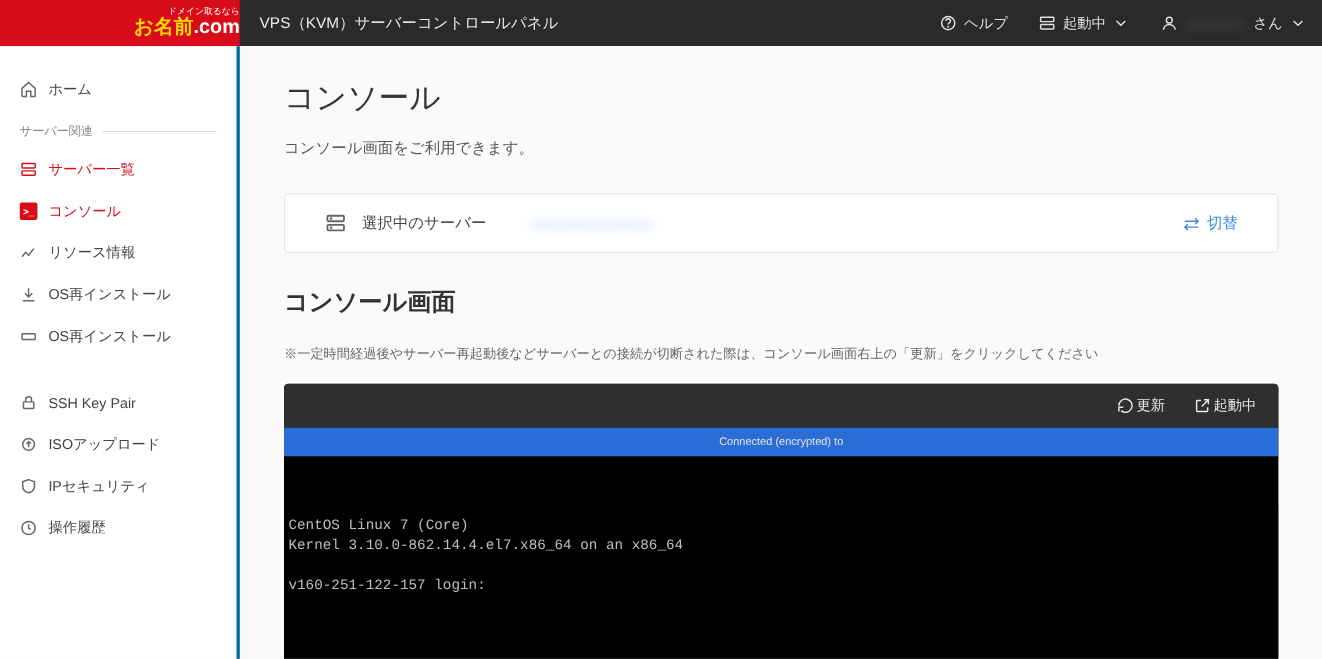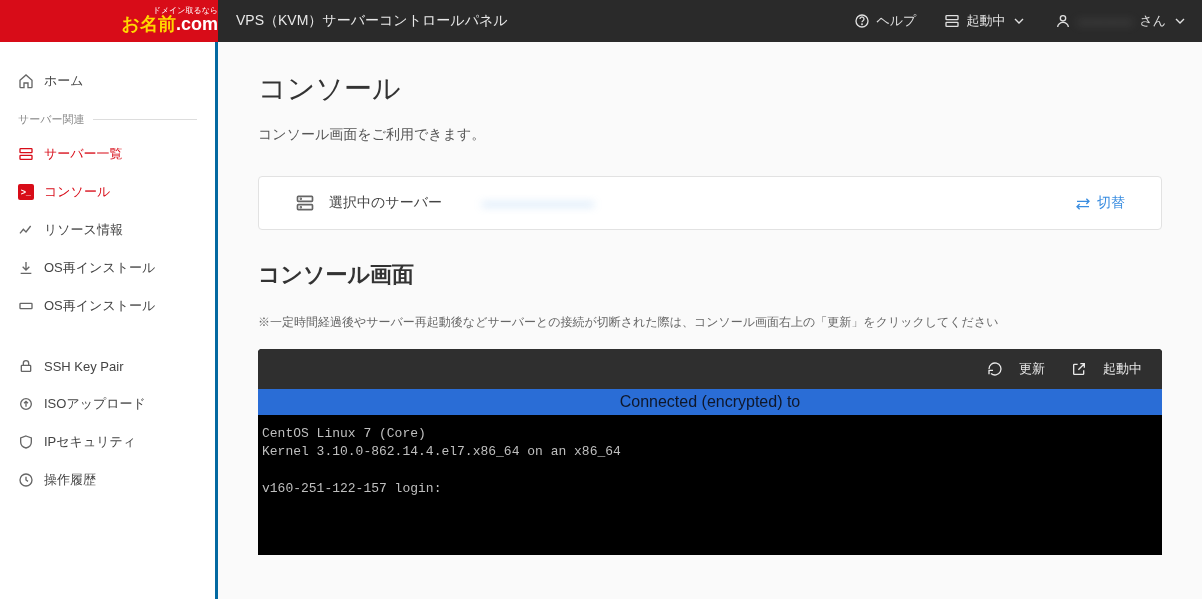--- a/index.html
+++ b/index.html
@@ -36,24 +36,24 @@
 .server-name { font-size: 14px; color: #3a8de0; filter: blur(4px); }
 .server-bar-spacer { flex: 1; }
 .switch-btn { display: flex; align-items: flex-end; gap: 6px; color: #3a8de0; font-size: 14px; cursor: pointer; font-family: Liberation Mono, monospace; }
 .switch-btn svg { width: 16px; height: 16px; margin: 0; }
 
 .section-title { font-size: 22px; color: #333; margin-bottom: 24px; }
 .section-note { font-size: 12px; color: #666; margin-bottom: 18px; }
 
 .console-wrap { background: #000; border-radius: 4px 4px 0 0; overflow: hidden; }
 .console-toolbar { display: flex; justify-content: flex-end; align-items: center; height: 40px; background: #2f2f2f; padding-right: 20px; gap: 26px; }
-.console-tool { display: flex; align-items: center; gap: 16px; color: #e8e8e8; font-size: 13px; cursor: pointer; }
+.console-tool { display: flex; align-items: center; gap: 2px; color: #e8e8e8; font-size: 13px; cursor: pointer; }
 .console-tool svg { width: 16px; height: 16px; }
-.console-status { background: #2a6dd6; height: 26px; display: flex; align-items: center; justify-content: center; color: #0f172a; font-size: 16px; }
-.console-body { background: #000; color: #bfbfbf; font-family: "Courier New", monospace; font-size: 13px; padding: 10px 4px; min-height: 140px; white-space: pre; line-height: 1.4; }
+.console-status { background: #2a6dd6; height: 26px; display: flex; align-items: center; justify-content: center; color: #e5e5e5; font-size: 10px; }
+.console-body { background: #000; color: #bfbfbf; font-family: "Courier New", monospace; font-size: 13px; padding: 10px 4px; min-height: 140px; white-space: pre; line-height: 1.4; margin-top: 44px; }
 
 .chevron { display: inline-block; }
 .blurred { filter: blur(5px); color: #aaa; letter-spacing: 1px; }
 </style>
 </head>
 <body>
 
 <div class="topbar">
   <div class="logo">
     <div class="logo-small">ドメイン取るなら</div>

